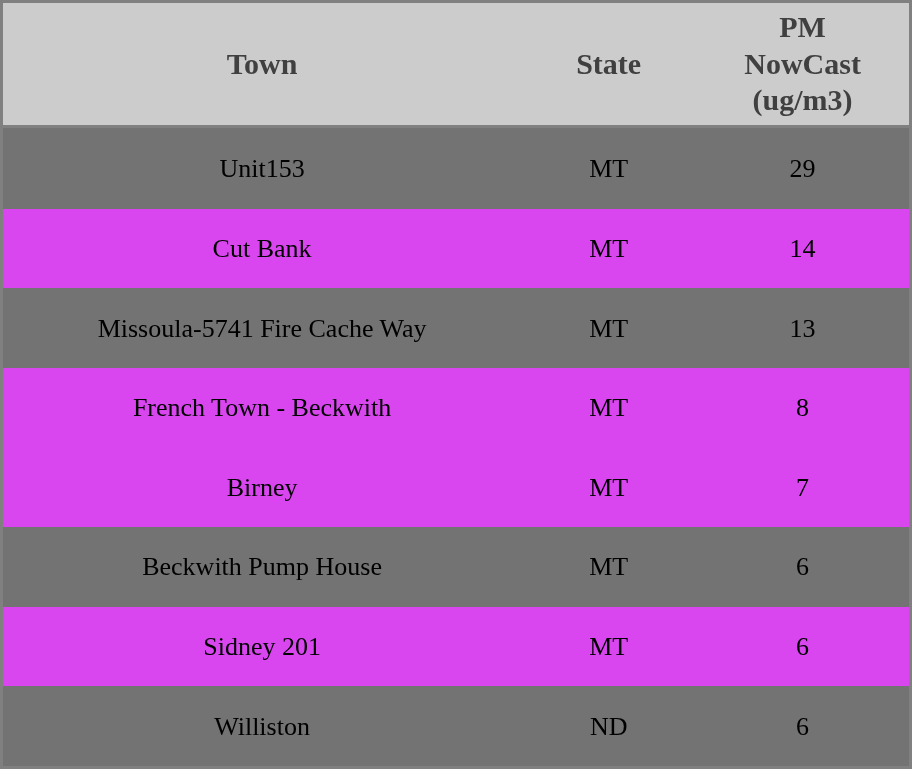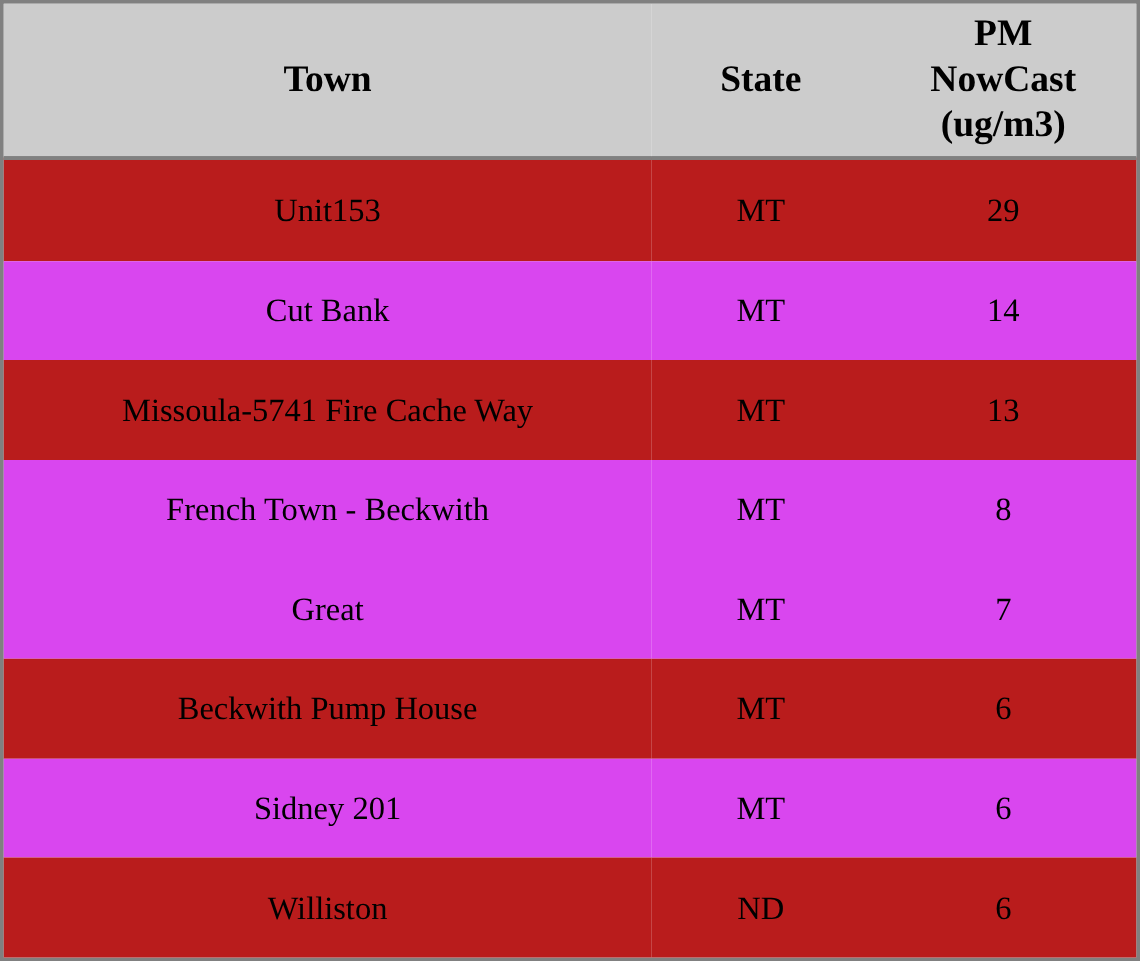--- a/index.html
+++ b/index.html
@@ -25,41 +25,41 @@
     height: 100%;
     border-collapse: collapse;
     table-layout: fixed;
   }
   thead tr.header-row {
     background: #cccccc;
   }
   thead th {
     font-weight: bold;
     font-size: 30px;
-    color: #000000;
+    color: #404040;
     text-align: center;
     vertical-align: middle;
     border-bottom: 3px solid #808080;
     padding: 6px 4px;
     line-height: 1.22;
   }
   th.col-site { width: 501px; }
   th.col-state { width: 164px; }
   th.col-pm { width: 201px; }
 
   tbody td {
     font-size: 26px;
     color: #000000;
     text-align: center;
     vertical-align: middle;
     padding: 4px 4px;
     border: none;
     line-height: 1.2;
   }
-  tbody tr.row-odd { background: #b91c1c; }
+  tbody tr.row-odd { background: #737373; }
   tbody tr.row-even { background: #d946ef; }
 </style>
 </head>
 <body>
 
 <div class="table-wrap">
   <table class="data-table">
     <thead>
       <tr class="header-row">
         <th class="col-site">Town</th>
@@ -86,21 +86,21 @@
         <td>Missoula-5741 Fire Cache Way</td>
         <td>MT</td>
         <td>13</td>
       </tr>
       <tr class="row-even">
         <td>French Town - Beckwith</td>
         <td>MT</td>
         <td>8</td>
       </tr>
       <tr class="row-even">
-        <td>Great</td>
+        <td>Birney</td>
         <td>MT</td>
         <td>7</td>
       </tr>
       <tr class="row-odd">
         <td>Beckwith Pump House</td>
         <td>MT</td>
         <td>6</td>
       </tr>
       <tr class="row-even">
         <td>Sidney 201</td>

